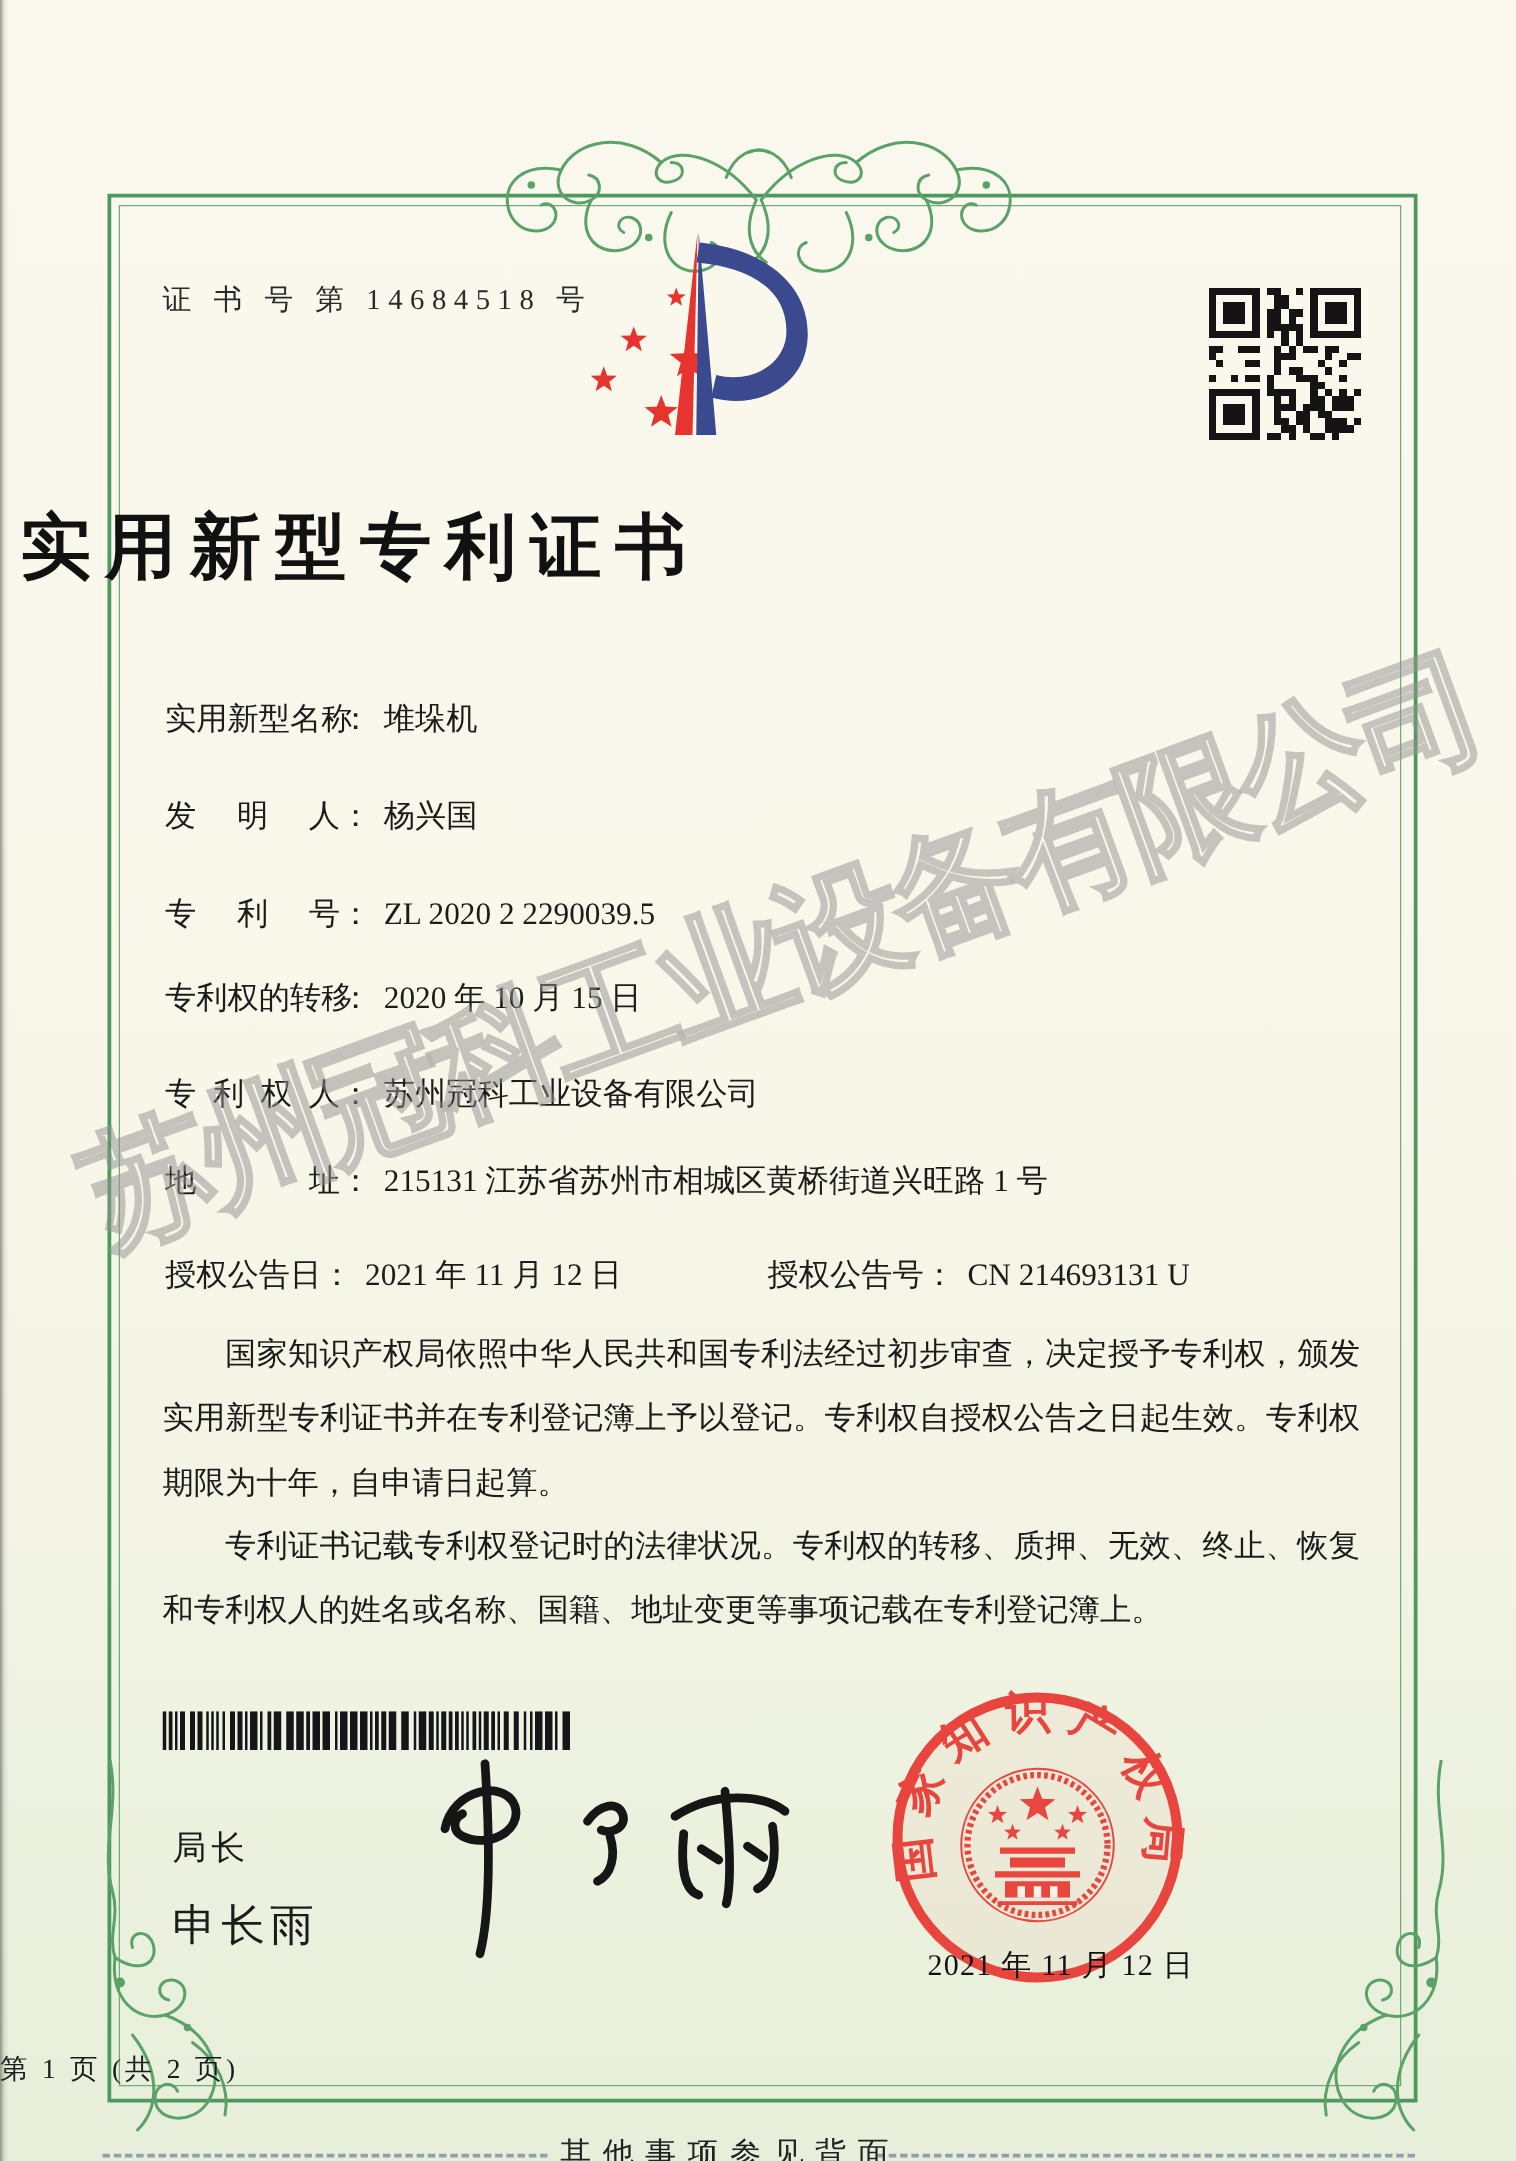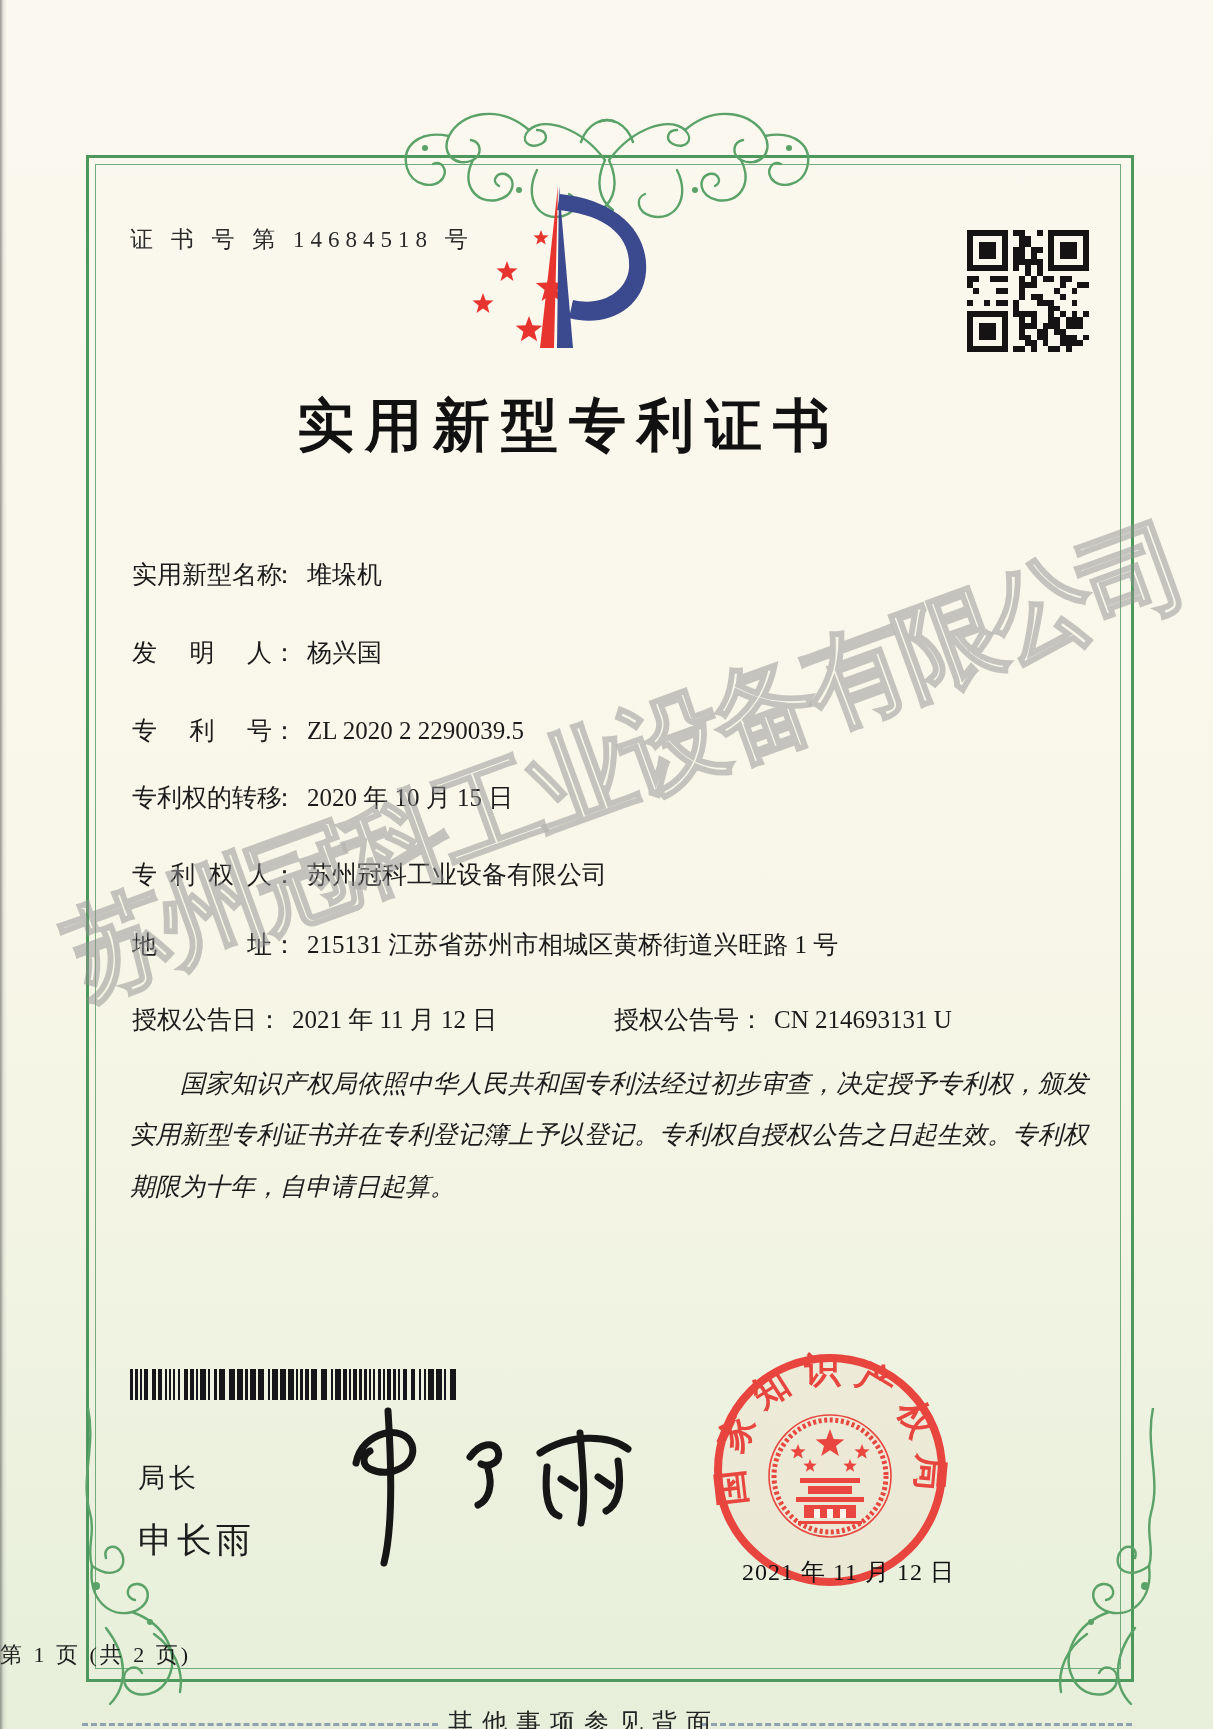--- a/index.html
+++ b/index.html
@@ -16,30 +16,30 @@
   .frame-inner{position:absolute;left:95px;top:164px;width:1024px;height:1503px;
     border:1px solid #72ab7e;z-index:4;}
   .ornament-top{position:absolute;left:377px;top:86px;z-index:5;}
   .ornament-corner{position:absolute;z-index:5;}
   .ornament-bl{left:62px;top:1408px;}
   .ornament-br{right:62px;top:1408px;transform:scaleX(-1);}
 
   .cert-number{position:absolute;left:130px;top:224px;font-size:23px;letter-spacing:6px;color:#2a2a2a;z-index:10;}
   .logo{position:absolute;left:455px;top:180px;z-index:10;}
   .qr{position:absolute;left:967px;top:230px;z-index:10;}
-  .title{position:absolute;left:0;top:384px;width:1130px;text-align:center;
-    font-size:57px;font-weight:bold;letter-spacing:11px;color:#111;z-index:10;margin:4px;}
+  .title{position:absolute;left:0;top:384px;width:1130px;
+    font-size:57px;font-weight:bold;letter-spacing:11px;color:#111;z-index:10;margin:16px;}
 
   .frow{position:absolute;left:132px;font-size:25px;color:#1b1b1b;z-index:10;white-space:nowrap;}
   .flabel{display:inline-block;width:140px;text-align:justify;text-align-last:justify;vertical-align:bottom;}
   .fcolon{margin-right:10px;}
   .grant2{position:absolute;left:482px;top:0;white-space:nowrap;text-align:center;}
 
   .body-text{position:absolute;left:130px;top:1058px;width:958px;z-index:10;
-    font-size:25px;line-height:2.05;text-align:justify;color:#1b1b1b;font-style:italic;}
+    font-size:25px;line-height:2.05;text-align:justify;color:#1b1b1b;}
   .body-text p{margin:0;text-indent:2em;}
 
   .barcode{position:absolute;left:130px;top:1369px;z-index:10;}
   .signer-title{position:absolute;left:138px;top:1460px;font-size:27px;letter-spacing:4px;z-index:10;}
   .signer-name{position:absolute;left:138px;top:1517px;font-size:35px;letter-spacing:4px;z-index:10;}
   .signature{position:absolute;left:318px;top:1405px;z-index:11;}
 
   .seal{position:absolute;left:708px;top:1348px;z-index:30;}
   .seal-date{position:absolute;left:742px;top:1556px;font-size:24px;letter-spacing:1px;color:#111;z-index:31;white-space:nowrap;}
 
@@ -360,20 +360,21 @@
   </div>
   <div class="frow" style="top:1003px">
     <span>授权公告日</span><span class="fcolon">：</span><span>2021 年 11 月 12 日</span>
     <span class="grant2">
       <span>授权公告号</span><span class="fcolon">：</span><span>CN 214693131 U</span>
     </span>
   </div>
 
   <div class="body-text">
     <p>国家知识产权局依照中华人民共和国专利法经过初步审查，决定授予专利权，颁发实用新型专利证书并在专利登记簿上予以登记。专利权自授权公告之日起生效。专利权期限为十年，自申请日起算。</p>
+    <p>专利证书记载专利权登记时的法律状况。专利权的转移、质押、无效、终止、恢复和专利权人的姓名或名称、国籍、地址变更等事项记载在专利登记簿上。</p>
   </div>
 
   <svg class="barcode" id="barcode-svg" width="330" height="31">
       <rect x="0" y="0" width="3" height="31" fill="#15151a"></rect>
       <rect x="5" y="0" width="3" height="31" fill="#15151a"></rect>
       <rect x="10" y="0" width="2" height="31" fill="#15151a"></rect>
       <rect x="14" y="0" width="4" height="31" fill="#15151a"></rect>
       <rect x="22" y="0" width="4" height="31" fill="#15151a"></rect>
       <rect x="28" y="0" width="4" height="31" fill="#15151a"></rect>
       <rect x="35" y="0" width="2" height="31" fill="#15151a"></rect>

